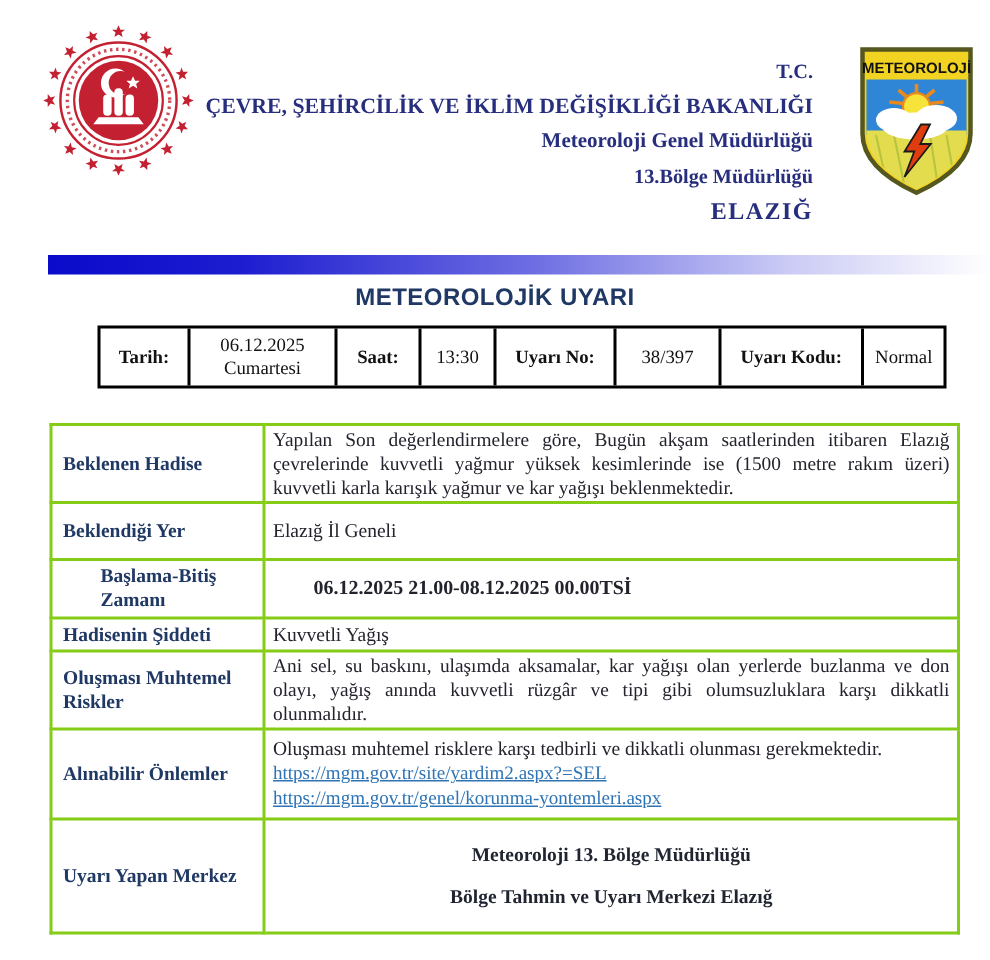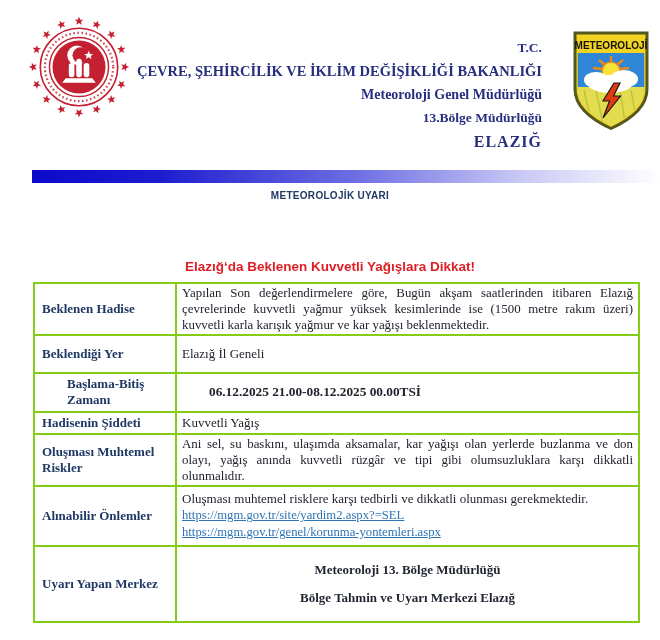--- a/index.html
+++ b/index.html
@@ -18,21 +18,21 @@
   .h-line4 { font-size:13.5px; margin-bottom:7px; }
   .h-line5 { font-size:16px; letter-spacing:1px; }
   
   .bar {
     position:absolute; top:170px; left:32px; width:628px; height:13px;
     background:linear-gradient(90deg,#0a0acb 0%,#1c1cd0 20%,#6f6fe3 52%,#c9c9f5 78%,#ffffff 100%);
   }
   
   .section-title {
     position:absolute; top:190px; left:0; width:100%; text-align:center;
-    font-family:"Liberation Sans", sans-serif; font-weight:bold; font-size:10px;
+    font-family:"Liberation Sans", sans-serif; font-weight:bold; font-size:16px;
     color:#1F3864; letter-spacing:.3px;
   }
   
   .info-table {
     position:absolute; top:217px; left:65px; height:42px; display:flex;
     border:2px solid #000; font-size:12.5px; color:#111;
   }
   .info-cell { display:flex; flex-direction:column; justify-content:center; align-items:center; text-align:center; padding:1px 2px; }
   .info-cell + .info-cell { border-left:2px solid #000; }
   .info-label { font-weight:bold; }
@@ -142,22 +142,34 @@
     <div class="h-line2">ÇEVRE, ŞEHİRCİLİK VE İKLİM DEĞİŞİKLİĞİ BAKANLIĞI</div>
     <div class="h-line3">Meteoroloji Genel Müdürlüğü</div>
     <div class="h-line4">13.Bölge Müdürlüğü</div>
     <div class="h-line5">ELAZIĞ</div>
   </div>
 
   <div class="bar"></div>
 
   <div class="section-title">METEOROLOJİK UYARI</div>
 
-
-  <div class="alert-title">Elazığ‘da Beklenen Kuvvetli Yağışlara Dikkat!</div>
+  <div class="info-table">
+    <div class="info-cell w1 info-label">Tarih:</div>
+    <div class="info-cell w2">
+      <div>06.12.2025</div>
+      <div>Cumartesi</div>
+    </div>
+    <div class="info-cell w3 info-label">Saat:</div>
+    <div class="info-cell w4">13:30</div>
+    <div class="info-cell w5 info-label">Uyarı No:</div>
+    <div class="info-cell w6">38/397</div>
+    <div class="info-cell w7 info-label">Uyarı Kodu:</div>
+    <div class="info-cell w8">Normal</div>
+  </div>
+
 
   <table class="detail">
     <tbody>
         <tr class="r1">
       <td class="lbl">Beklenen Hadise</td>
       <td class="val justify">Yapılan Son değerlendirmelere göre, Bugün akşam saatlerinden itibaren Elazığ çevrelerinde kuvvetli yağmur yüksek kesimlerinde ise (1500 metre rakım üzeri) kuvvetli karla karışık yağmur ve kar yağışı beklenmektedir.</td>
     </tr>
     <tr class="r2">
       <td class="lbl">Beklendiği Yer</td>
       <td class="val">Elazığ İl Geneli</td>

